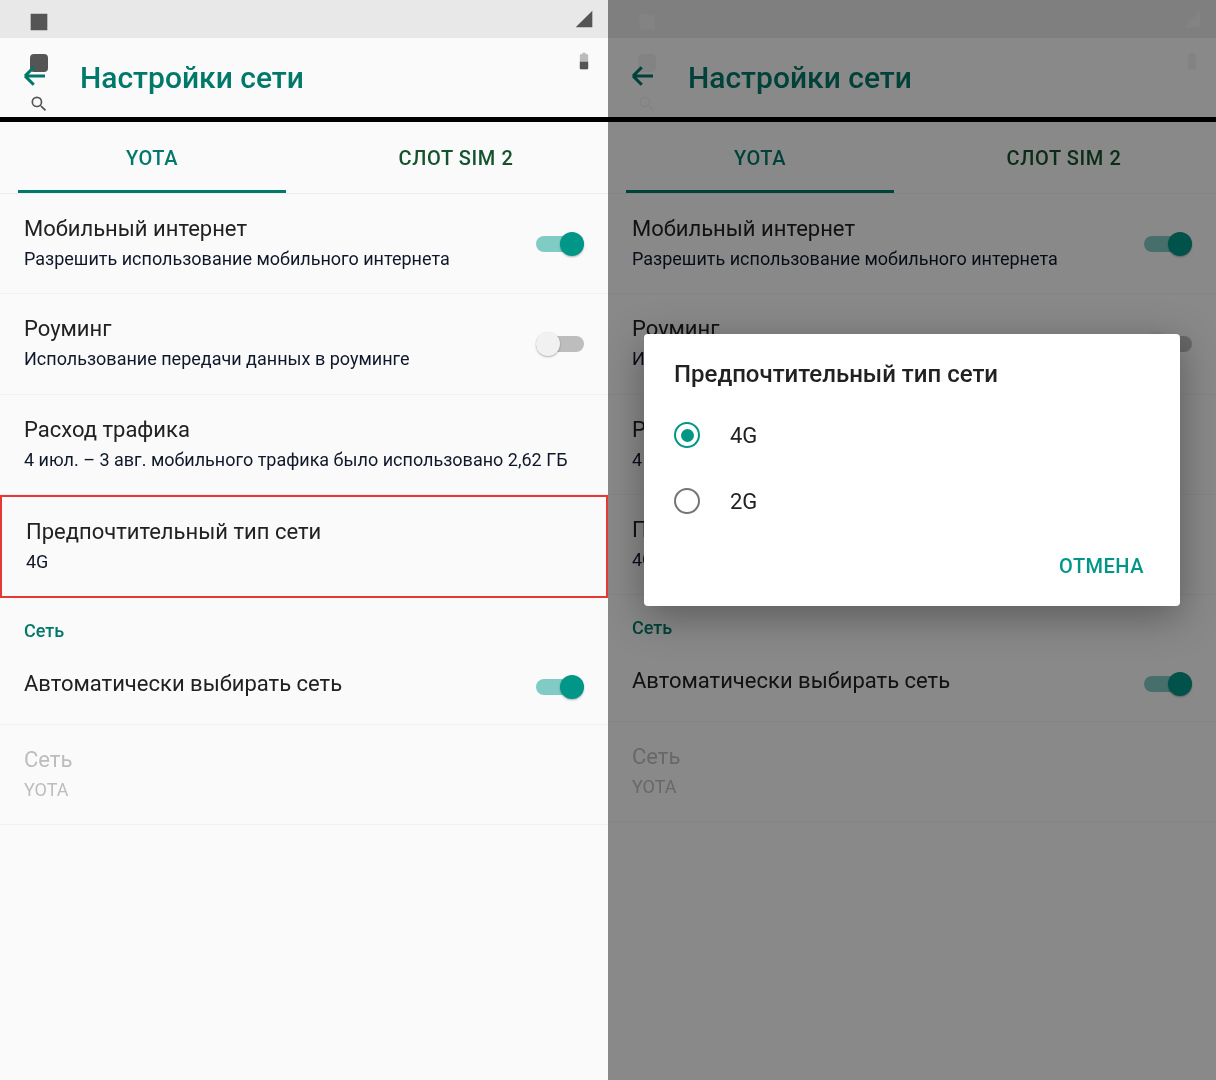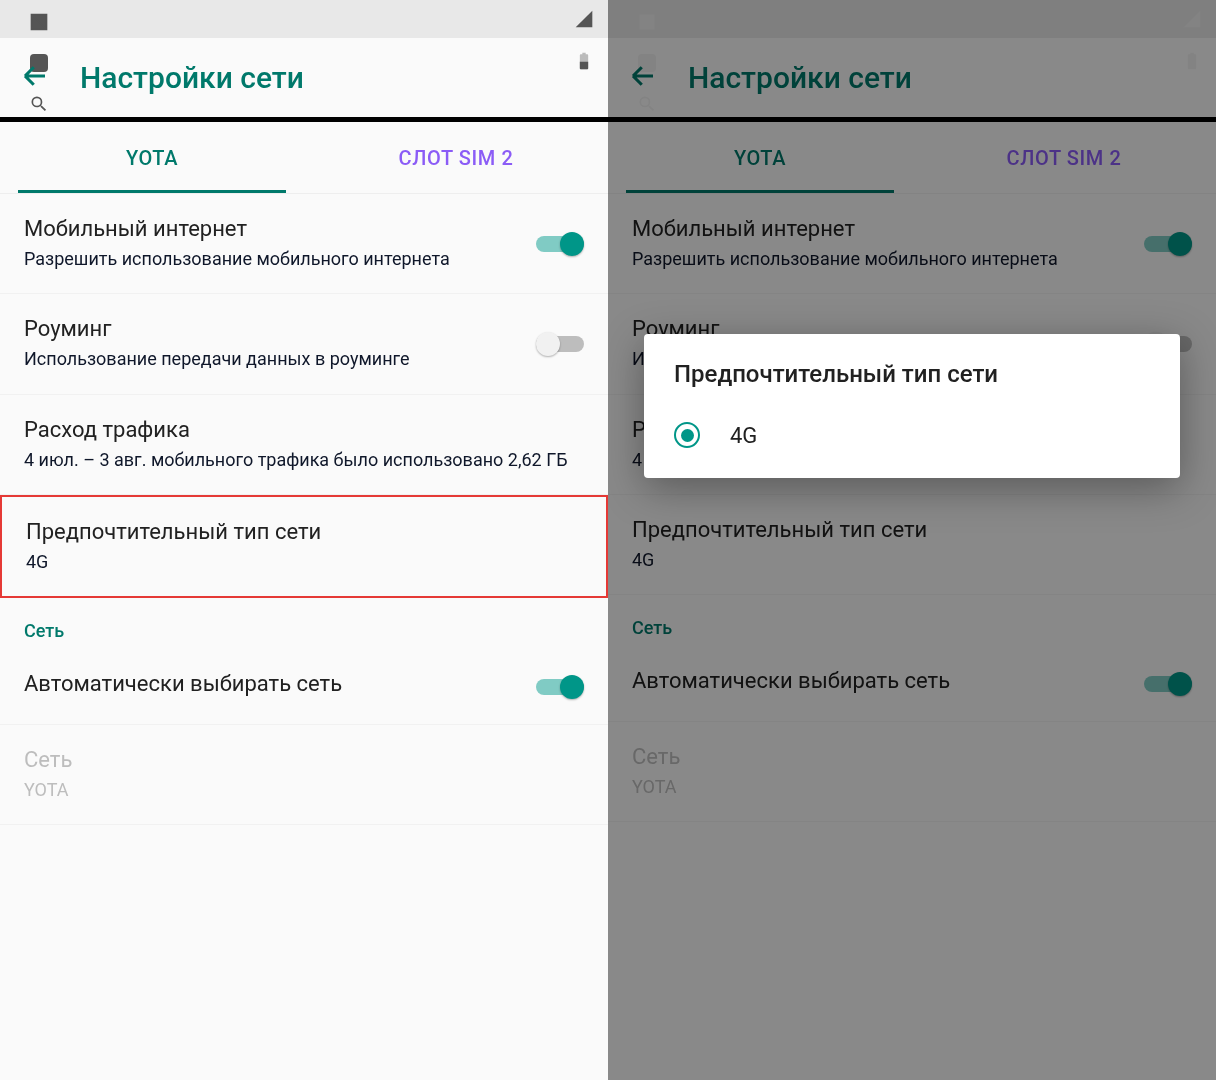--- a/index.html
+++ b/index.html
@@ -15,21 +15,21 @@
   .sb-ico svg { width:100%; height:100%; fill:#555; }
   .sb-sq { width:18px; height:18px; background:#555; border-radius:4px; }
 
   
   .appbar { height:84px; background:#fafafa; display:flex; align-items:center; padding:0 20px; gap:30px; border-bottom:5px solid #000000; }
   .back-ico svg { width:30px; height:30px; stroke:#00796b; stroke-width:2.5; fill:none; }
   .appbar-title { font-size:30px; font-weight:500; color:#00796b; }
 
   
   .tabs { display:flex; height:72px; background:#fafafa; border-bottom:1px solid #eee; }
-  .tab { flex:1; display:flex; align-items:center; justify-content:center; font-size:20px; font-weight:500; letter-spacing:0.6px; color:#8b5cf6; position:relative; }
+  .tab { flex:1; display:flex; align-items:center; justify-content:center; font-size:20px; font-weight:500; letter-spacing:0.6px; color:#14532d; position:relative; }
   .tab.active { color:#00796b; }
   .tab.active::after { content:""; position:absolute; left:18px; right:18px; bottom:0; height:3px; background:#00796b; }
 
   
   .list { background:#fafafa; }
   .item { padding:22px 24px; border-bottom:1px solid #f1f1f1; display:flex; align-items:center; }
   .item-text { flex:1; }
   .item-title { font-size:22px; color:#212121; margin-bottom:6px; }
   .item-sub { font-size:18px; color:#0f172a; line-height:1.35; }
   .item.disabled .item-title, .item.disabled .item-sub { color:#bdbdbd; }
@@ -285,15 +285,22 @@
     <div class="shade"></div>
 
     <div class="dialog">
       <div class="dialog-title">Предпочтительный тип сети</div>
       <div class="radio-row">
         <div class="radio sel">
             <div class="dot"></div>
           </div>
         <div class="radio-label">4G</div>
       </div>
+      <div class="radio-row">
+        <div class="radio"></div>
+        <div class="radio-label">2G</div>
+      </div>
+      <div class="dialog-actions">
+        <div class="dlg-btn">ОТМЕНА</div>
+      </div>
     </div>
   </div>
 </div>
 
 </body></html>

